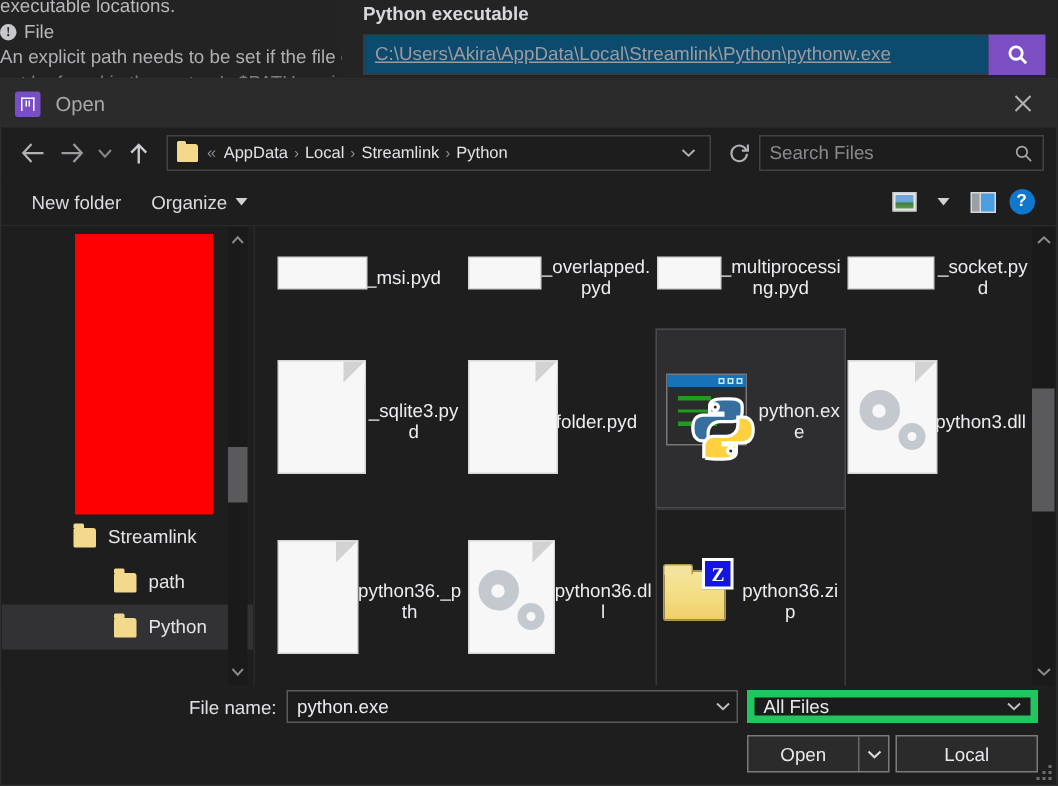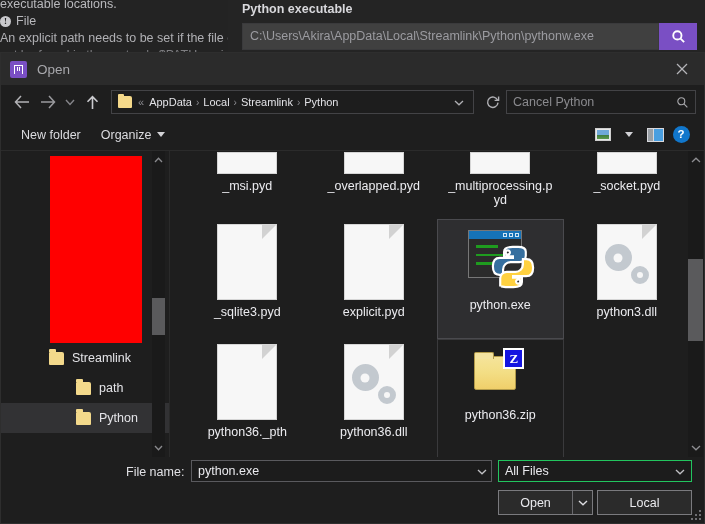--- a/index.html
+++ b/index.html
@@ -52,24 +52,25 @@
   }
   .bg-field-title {
     position: absolute; left: 14px; top: 2px;
     font-size: 12.5px; font-weight: bold; color: #d8d8dc;
   }
   .bg-input-wrap {
     position: absolute; left: 14px; top: 23px; width: 455px; height: 27px;
     display: flex;
   }
   .bg-input {
-    flex: 1; background: #404040; border: 1px solid #3a3a3c;
+    flex: 1; background: #0c4a6e; border: 1px solid #3a3a3c;
     color: #9b9ba0; font-size: 12.5px;
     padding: 0 7px; line-height: 25px; white-space: nowrap; overflow: hidden;
     font-family: "Liberation Sans", sans-serif;
+    text-decoration: underline;
   }
   .bg-search-btn {
     width: 38px; background: #7a4fc4; display: flex;
     align-items: center; justify-content: center;
   }
 
   
   .dialog {
     position: absolute; left: 0; top: 52px; width: 705px; height: 472px;
     background: #1f1f1f;
@@ -237,21 +238,21 @@
   
   .filearea {
     flex: 1; position: relative; background: #1e1e1e;
     border-left: 1px solid #2a2a2a; overflow: hidden;
   }
   .grid {
     display: grid; grid-template-columns: repeat(4, 1fr);
     padding: 2px 14px 0 14px;
   }
   .cell {
-    display: flex; flex-direction: column; align-items: center;
+    display: flex; align-items: center;
     padding: 6px 2px 8px 2px; height: 120px; justify-content: flex-start;
   }
   .cell.row0 { height: 66px; padding-top: 0; justify-content: flex-start; }
   .cell.sel { background: #2e2e30; border: 1px solid #4a4a4e; }
   .doc-icon {
     width: 58px; height: 74px; background: #f7f7f7;
     position: relative; box-shadow: 0 0 0 1px #d6d6d6;
     display: flex; align-items: center; justify-content: center;
   }
   .doc-icon::after {
@@ -343,21 +344,21 @@
   .fn-combo {
     position: absolute; left: 190px; top: 3px;
     width: 301px; height: 22px; background: #1c1c1c;
     border: 1px solid #5a5a5e; display: flex; align-items: center;
     padding: 0 4px 0 6px;
   }
   .fn-combo .val { flex: 1; font-size: 12.5px; color: #eaeaee; }
   .ft-combo {
     position: absolute; left: 497px; top: 3px;
     width: 194px; height: 22px; background: #1c1c1c;
-    border: 1px solid #22c55e; display: flex; align-items: center;
+    border: 5px solid #22c55e; display: flex; align-items: center;
     padding: 0 6px;
     gap: 36px;
   }
   .ft-combo .val { flex: 1; font-size: 12.5px; color: #eaeaee; }
   .cbo-caret { color: #c0c0c4; font-size: 10px; }
   .btn-open {
     position: absolute; left: 497px; top: 33px; width: 95px; height: 25px;
     background: #2b2b2b; border: 1px solid #7a7a7e;
     display: flex; align-items: center;
   }
@@ -466,21 +467,21 @@
     </div>
 
     <div class="reload-btn">
       <svg width="14" height="14" viewBox="0 0 14 14">
         <path d="M11.6 5.2 A5.2 5.2 0 1 0 12 7.6" fill="none" stroke="#b0b0b4" stroke-width="1.4"></path>
         <path d="M12.6 1.4 V5.4 H8.6" fill="none" stroke="#b0b0b4" stroke-width="1.4"></path>
       </svg>
     </div>
 
     <div class="searchbox">
-      <span class="ph">Cancel Python</span>
+      <span class="ph">Search Files</span>
       <svg width="13" height="13" viewBox="0 0 16 16">
         <circle cx="6.5" cy="6.5" r="4.3" fill="none" stroke="#a8a8ac" stroke-width="1.4"></circle>
         <line x1="9.8" y1="9.8" x2="14" y2="14" stroke="#a8a8ac" stroke-width="1.4"></line>
       </svg>
     </div>
   </div>
 
   <div class="toolbar">
     <div class="tb-item">
       <span>New folder</span>
@@ -562,21 +563,21 @@
           <div class="doc-icon clip"></div>
           <div class="cell-label">_socket.pyd</div>
         </div>
 
         <div class="cell">
           <div class="doc-icon"></div>
           <div class="cell-label">_sqlite3.pyd</div>
         </div>
         <div class="cell">
           <div class="doc-icon"></div>
-          <div class="cell-label">explicit.pyd</div>
+          <div class="cell-label">folder.pyd</div>
         </div>
         <div class="cell sel">
           <div class="py-icon">
             <div class="py-term">
               <div class="py-term-bar">
                   <s></s>
                   <s></s>
                   <s></s>
                 </div>
               <div class="py-term-line" style="width:22px"></div>

